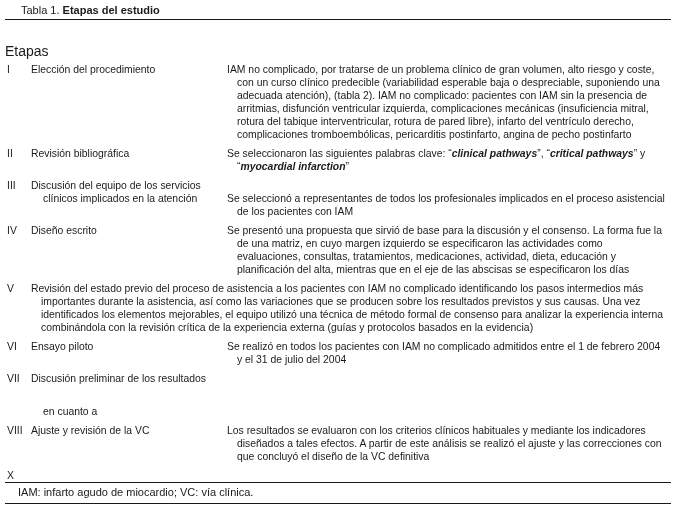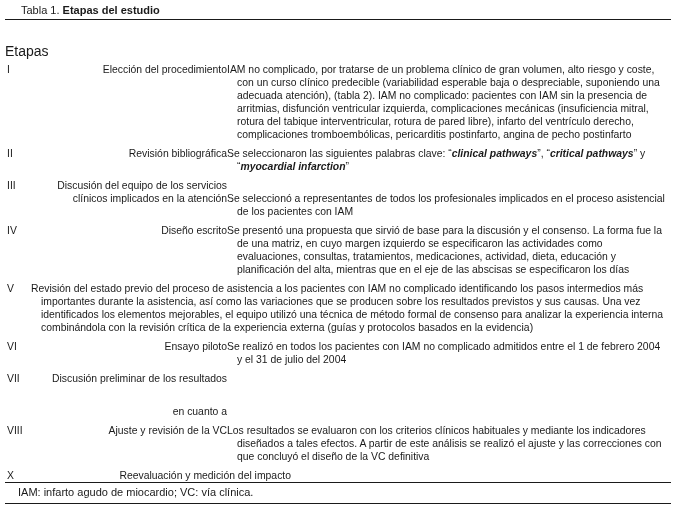--- a/index.html
+++ b/index.html
@@ -63,21 +63,20 @@
       margin-bottom: 6px;
     }
     .row .num {
       width: 24px;
       flex: 0 0 24px;
       padding-left: 2px;
     }
     .row .stage {
       width: 196px;
       flex: 0 0 196px;
-      text-align: right;
     }
     .row .desc {
       flex: 1 1 auto;
       padding-left: 10px;
       text-indent: -10px;
       padding-right: 6px;
     }
     .row .desc.down { padding-top: 13px; }
     .stage .line2-right {
       display: block;
@@ -162,21 +161,20 @@
 
     <div class="row">
       <div class="num">VIII</div>
       <div class="stage">Ajuste y revisión de la VC</div>
       <div class="desc">Los resultados se evaluaron con los criterios clínicos habituales y mediante los indicadores diseñados a tales efectos. A partir de este análisis se realizó el ajuste y las correcciones con que concluyó el diseño de la VC definitiva</div>
     </div>
 
 
     <div class="row">
       <div class="num">X</div>
-      <div class="stage" style="width:260px;flex-basis:260px;">Reevaluación y medición del impacto</div>
       <div class="desc"></div>
     </div>
 
   </div>
 
   <div class="rule mid"></div>
   <div class="footnote">IAM: infarto agudo de miocardio; VC: vía clínica.</div>
   <div class="rule bot"></div>
 
 </div>

